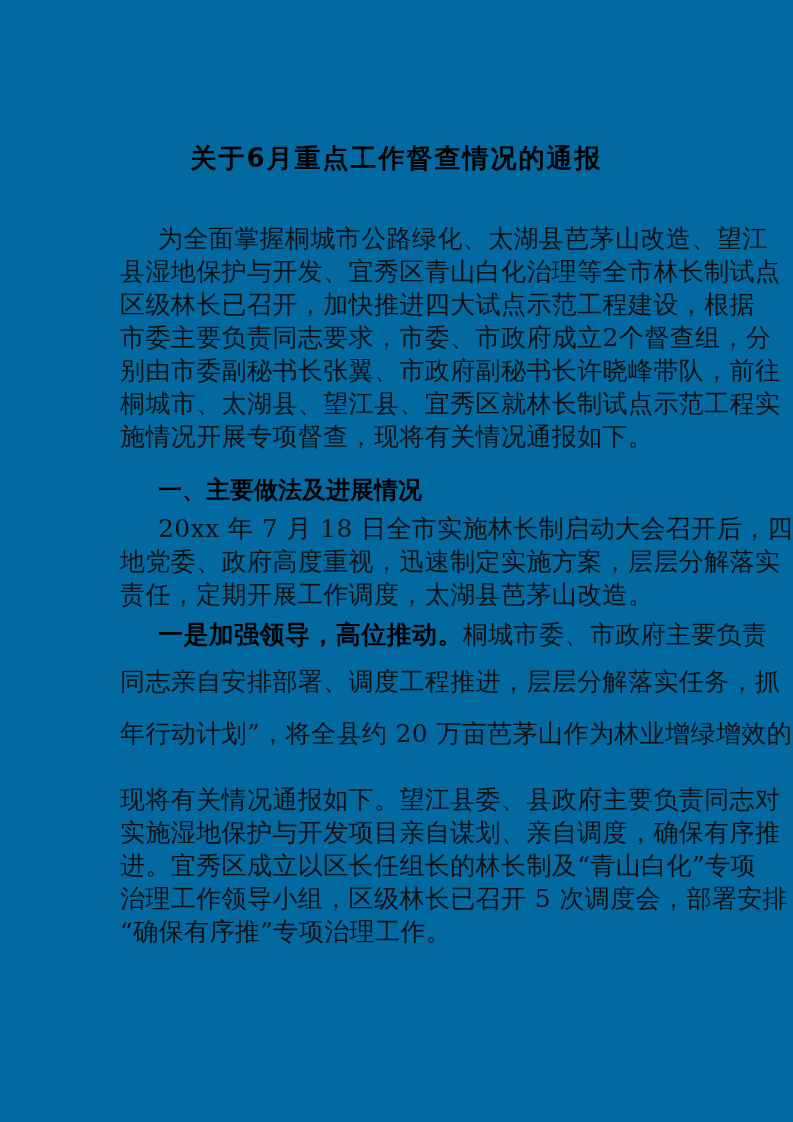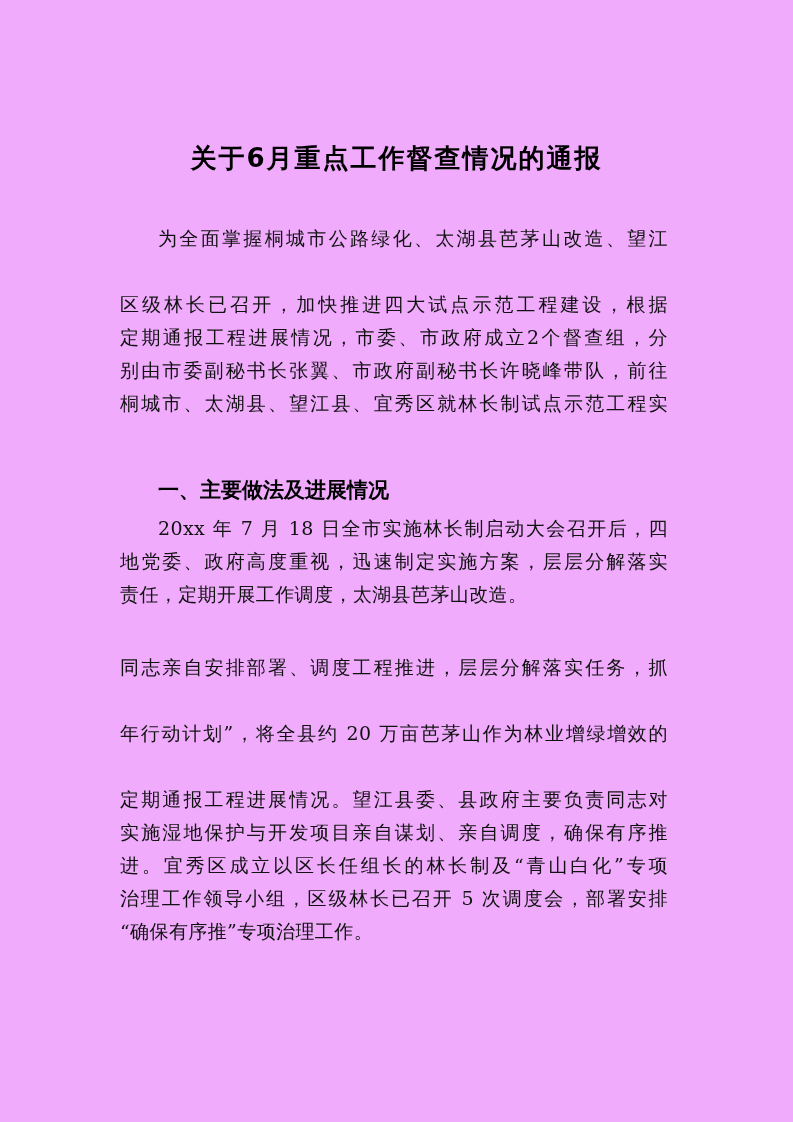--- a/index.html
+++ b/index.html
@@ -1,54 +1,57 @@
 <!DOCTYPE html>
 <html><head>
 <meta charset="utf-8">
 <style>
   html, body { margin: 0; padding: 0; background: #ffffff; }
   body { width: 793px; height: 1122px; position: relative; overflow: hidden; }
-  .page { position: absolute; left: 0; top: 0; width: 793px; height: 1122px; background: #f0abfc; }
+  .page { position: absolute; left: 0; top: 0; width: 793px; height: 1122px; background: #0369a1; }
   .title {
     position: absolute; left: 0; top: 138px; width: 793px; text-align: center;
     font-family: "DejaVu Sans", sans-serif; font-weight: bold; font-size: 26px;
     color: #000; letter-spacing: 2px; line-height: 40px;
   }
   .line {
     position: absolute; left: 120px; width: 548px; height: 33px;
-    font-family: "DejaVu Serif", serif; font-size: 19px; line-height: 33px;
+    font-family: "DejaVu Serif", serif; font-size: 25px; line-height: 33px;
     color: #111; white-space: nowrap; text-align: justify; text-align-last: justify;
     letter-spacing: 0.4px;
   }
   .line.indent { left: 158px; width: 510px; }
   .line.last { text-align-last: left; }
   .heading {
     position: absolute; left: 158px; height: 33px; line-height: 33px;
-    font-family: "DejaVu Sans", sans-serif; font-weight: bold; font-size: 21px; color: #000;
+    font-family: "DejaVu Sans", sans-serif; font-weight: bold; font-size: 24px; color: #000;
   }
   .bold { font-family: "DejaVu Sans", sans-serif; font-weight: bold; color: #000; }
 </style>
 </head>
 <body>
 
 <div class="page">
   <div class="title">关于6月重点工作督查情况的通报</div>
 
   <div class="line indent" style="top:222px">为全面掌握桐城市公路绿化、太湖县芭茅山改造、望江</div>
+  <div class="line" style="top:255px">县湿地保护与开发、宜秀区青山白化治理等全市林长制试点</div>
   <div class="line" style="top:288px">区级林长已召开，加快推进四大试点示范工程建设，根据</div>
-  <div class="line" style="top:321px">定期通报工程进展情况，市委、市政府成立2个督查组，分</div>
+  <div class="line" style="top:321px">市委主要负责同志要求，市委、市政府成立2个督查组，分</div>
   <div class="line" style="top:387px">桐城市、太湖县、望江县、宜秀区就林长制试点示范工程实</div>
   <div class="line" style="top:354px">别由市委副秘书长张翼、市政府副秘书长许晓峰带队，前往</div>
+  <div class="line last" style="top:420px">施情况开展专项督查，现将有关情况通报如下。</div>
 
   <div class="heading" style="top:474px">一、主要做法及进展情况</div>
 
   <div class="line indent" style="top:512px">20xx 年 7 月 18 日全市实施林长制启动大会召开后，四</div>
   <div class="line" style="top:545px">地党委、政府高度重视，迅速制定实施方案，层层分解落实</div>
   <div class="line last" style="top:578px">责任，定期开展工作调度，太湖县芭茅山改造。</div>
 
-  <div class="line" style="top:651px">同志亲自安排部署、调度工程推进，层层分解落实任务，抓</div>
+  <div class="line indent" style="top:618px"><span class="bold">一是加强领导，高位推动。</span><span>桐城市委、市政府主要负责</span></div>
+  <div class="line" style="top:665px">同志亲自安排部署、调度工程推进，层层分解落实任务，抓</div>
   <div class="line" style="top:717px">年行动计划”，将全县约 20 万亩芭茅山作为林业增绿增效的</div>
-  <div class="line" style="top:783px">定期通报工程进展情况。望江县委、县政府主要负责同志对</div>
+  <div class="line" style="top:783px">现将有关情况通报如下。望江县委、县政府主要负责同志对</div>
   <div class="line" style="top:816px">实施湿地保护与开发项目亲自谋划、亲自调度，确保有序推</div>
   <div class="line" style="top:849px">进。宜秀区成立以区长任组长的林长制及“青山白化”专项</div>
   <div class="line" style="top:882px">治理工作领导小组，区级林长已召开 5 次调度会，部署安排</div>
   <div class="line last" style="top:915px">“确保有序推”专项治理工作。</div>
 </div>
 
 </body></html>

